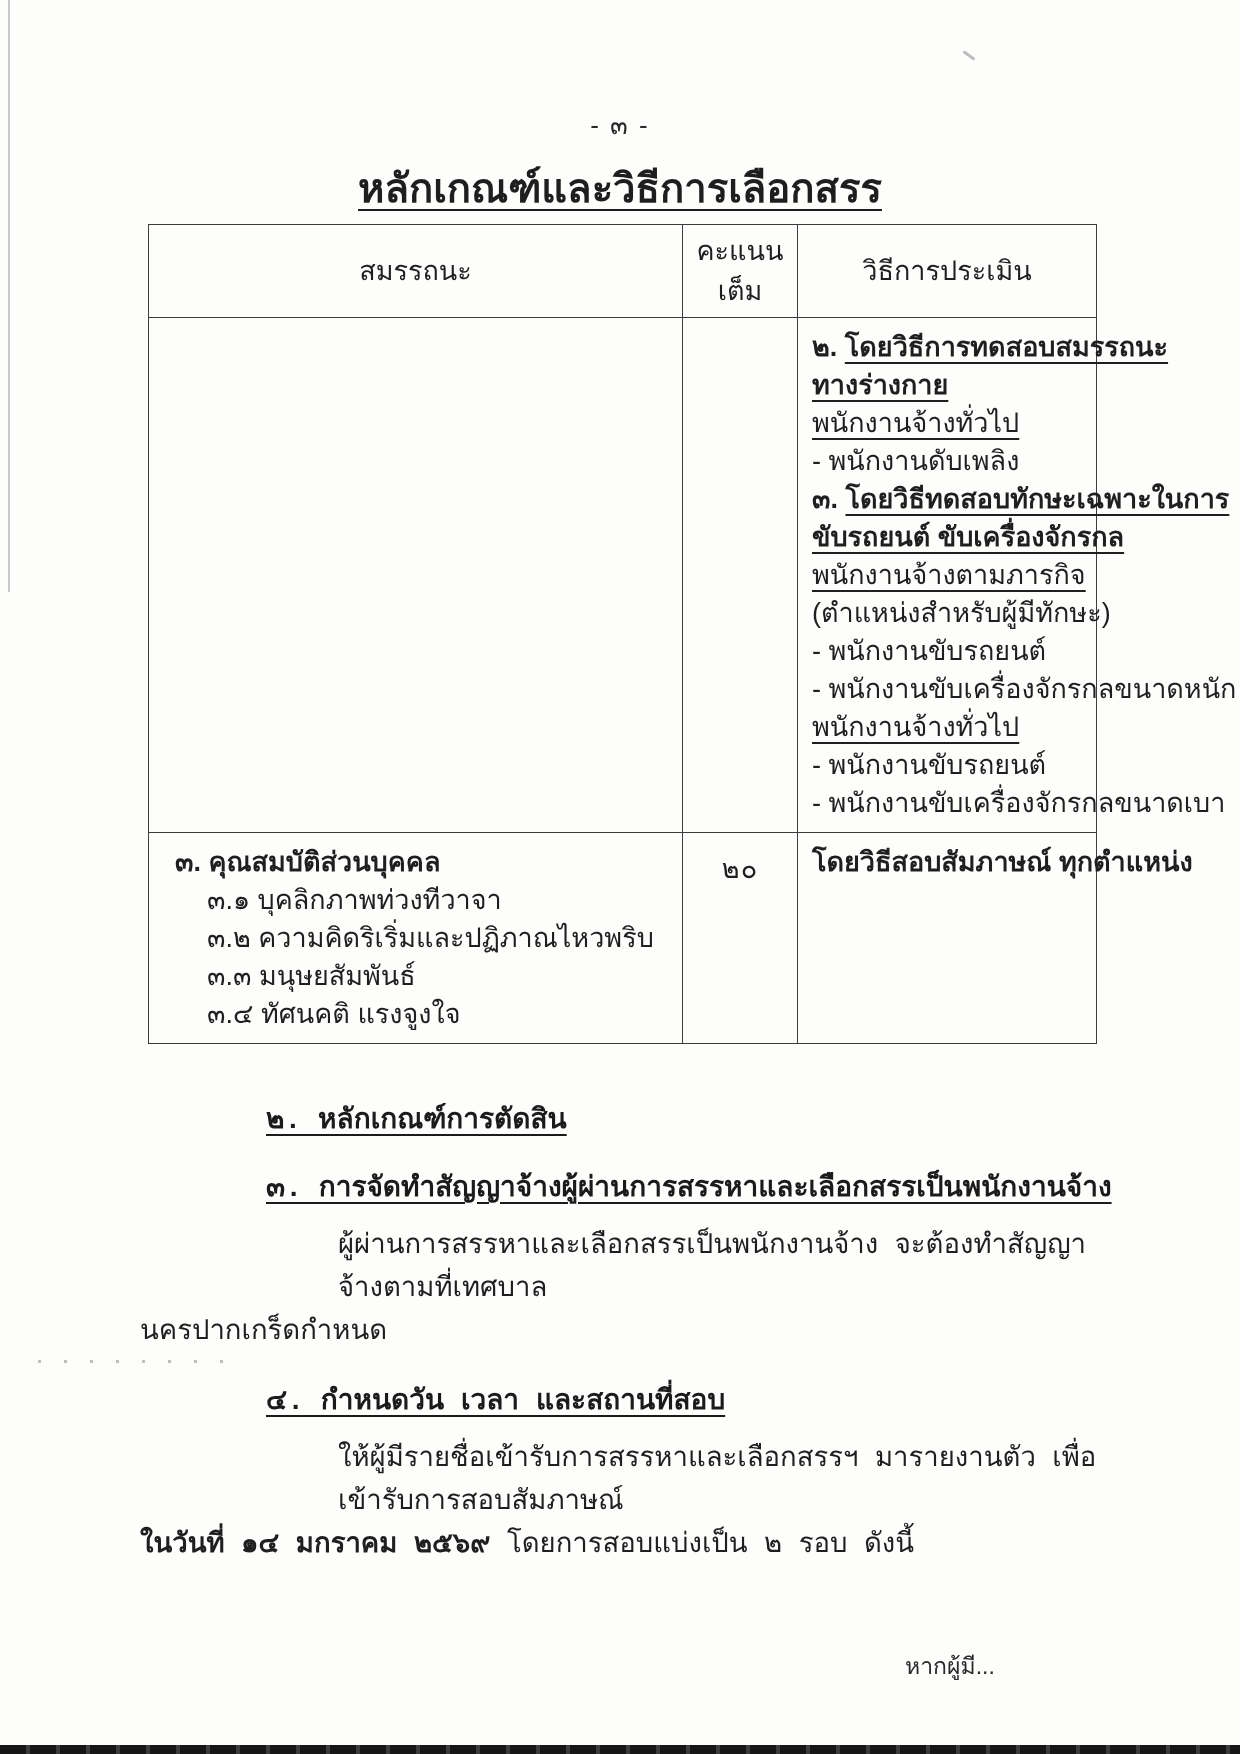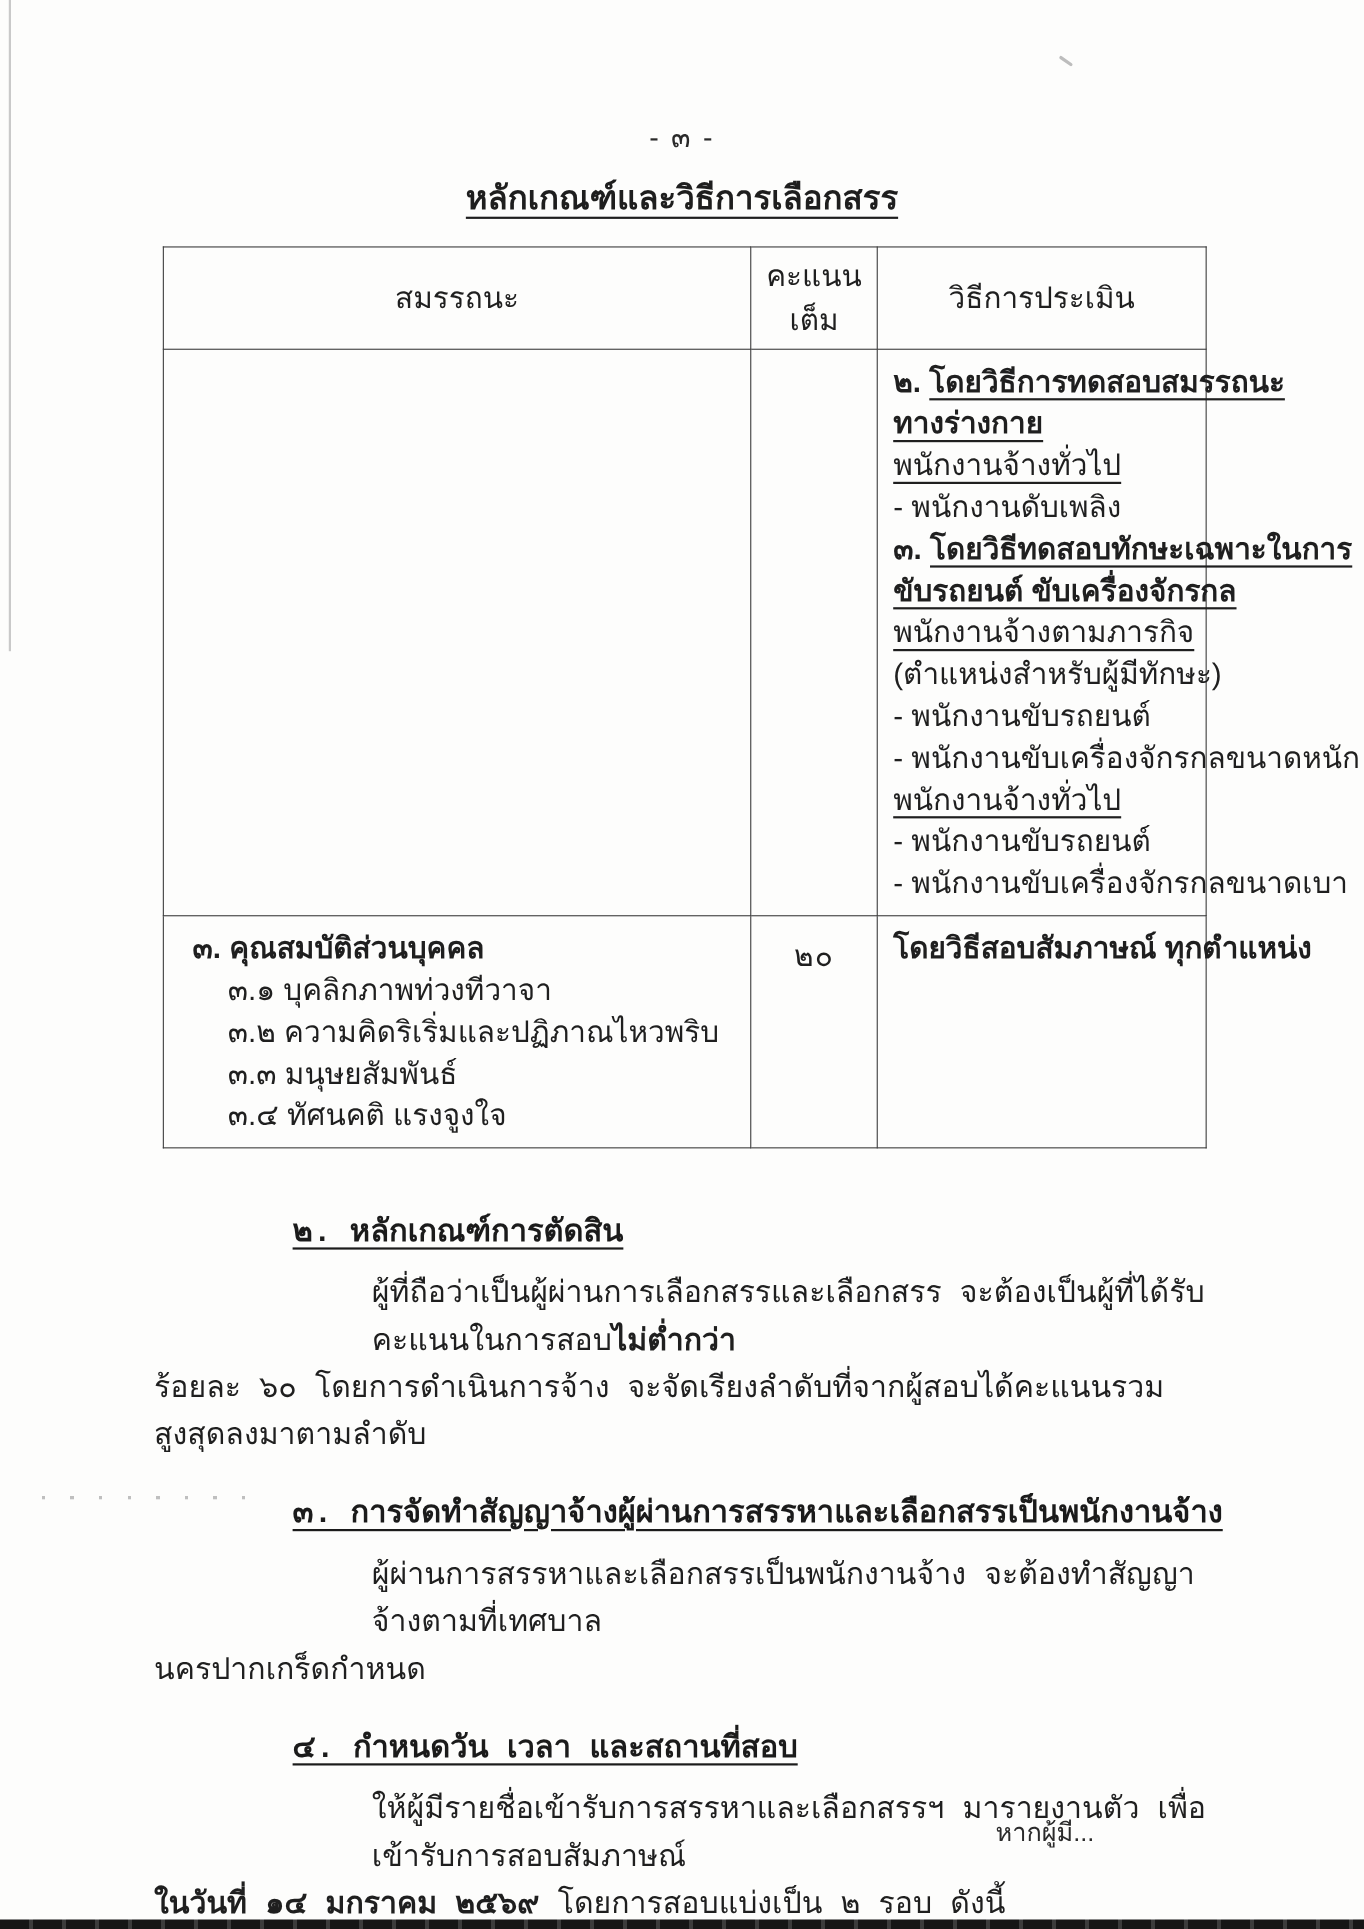--- a/index.html
+++ b/index.html
@@ -13,21 +13,21 @@
     overflow:hidden;
   }
   .b{font-weight:bold;}
   .u{text-decoration:underline;text-decoration-thickness:1.5px;text-underline-offset:6px;}
   .page-number{
     position:absolute;top:104px;left:0;width:100%;
     text-align:center;font-size:26px;letter-spacing:2px;color:#2a2a2a;
   }
   .doc-title{
     position:absolute;top:156px;left:0;width:100%;
-    text-align:center;font-size:30px;font-weight:bold;color:#1e1e1e;
+    text-align:center;font-size:40px;font-weight:bold;color:#1e1e1e;
     text-decoration:underline;text-decoration-thickness:2px;text-underline-offset:7px;
   }
   
   .criteria-table{
     position:absolute;left:148px;top:224px;width:948px;
     border-collapse:collapse;table-layout:fixed;
     font-size:27px;color:#1f1f1f;
   }
   .criteria-table td{
     border:1.6px solid #3d3d3d;
@@ -143,24 +143,20 @@
             <div class="line"><span class="b">โดยวิธีสอบสัมภาษณ์ </span><span class="b">ทุกตำแหน่ง</span></div>
           </td>
       </tr>
     </tbody>
   </table>
 
   <div class="body-text">
 
     <div class="section">
       <div class="section-heading">๒. หลักเกณฑ์การตัดสิน</div>
-      <div class="section-lines">
-          <div class="line indent1"><span>ผู้ที่ถือว่าเป็นผู้ผ่านการเลือกสรรและเลือกสรร จะต้องเป็นผู้ที่ได้รับคะแนนในการสอบ</span><span class="b">ไม่ต่ำกว่า</span></div>
-          <div class="line"><span>ร้อยละ ๖๐ โดยการดำเนินการจ้าง จะจัดเรียงลำดับที่จากผู้สอบได้คะแนนรวมสูงสุดลงมาตามลำดับ</span></div>
-        </div>
     </div>
 
     <div class="section">
       <div class="section-heading">๓. การจัดทำสัญญาจ้างผู้ผ่านการสรรหาและเลือกสรรเป็นพนักงานจ้าง</div>
       <div class="section-lines">
           <div class="line indent1"><span>ผู้ผ่านการสรรหาและเลือกสรรเป็นพนักงานจ้าง จะต้องทำสัญญาจ้างตามที่เทศบาล</span></div>
           <div class="line"><span>นครปากเกร็ดกำหนด</span></div>
         </div>
     </div>
 

